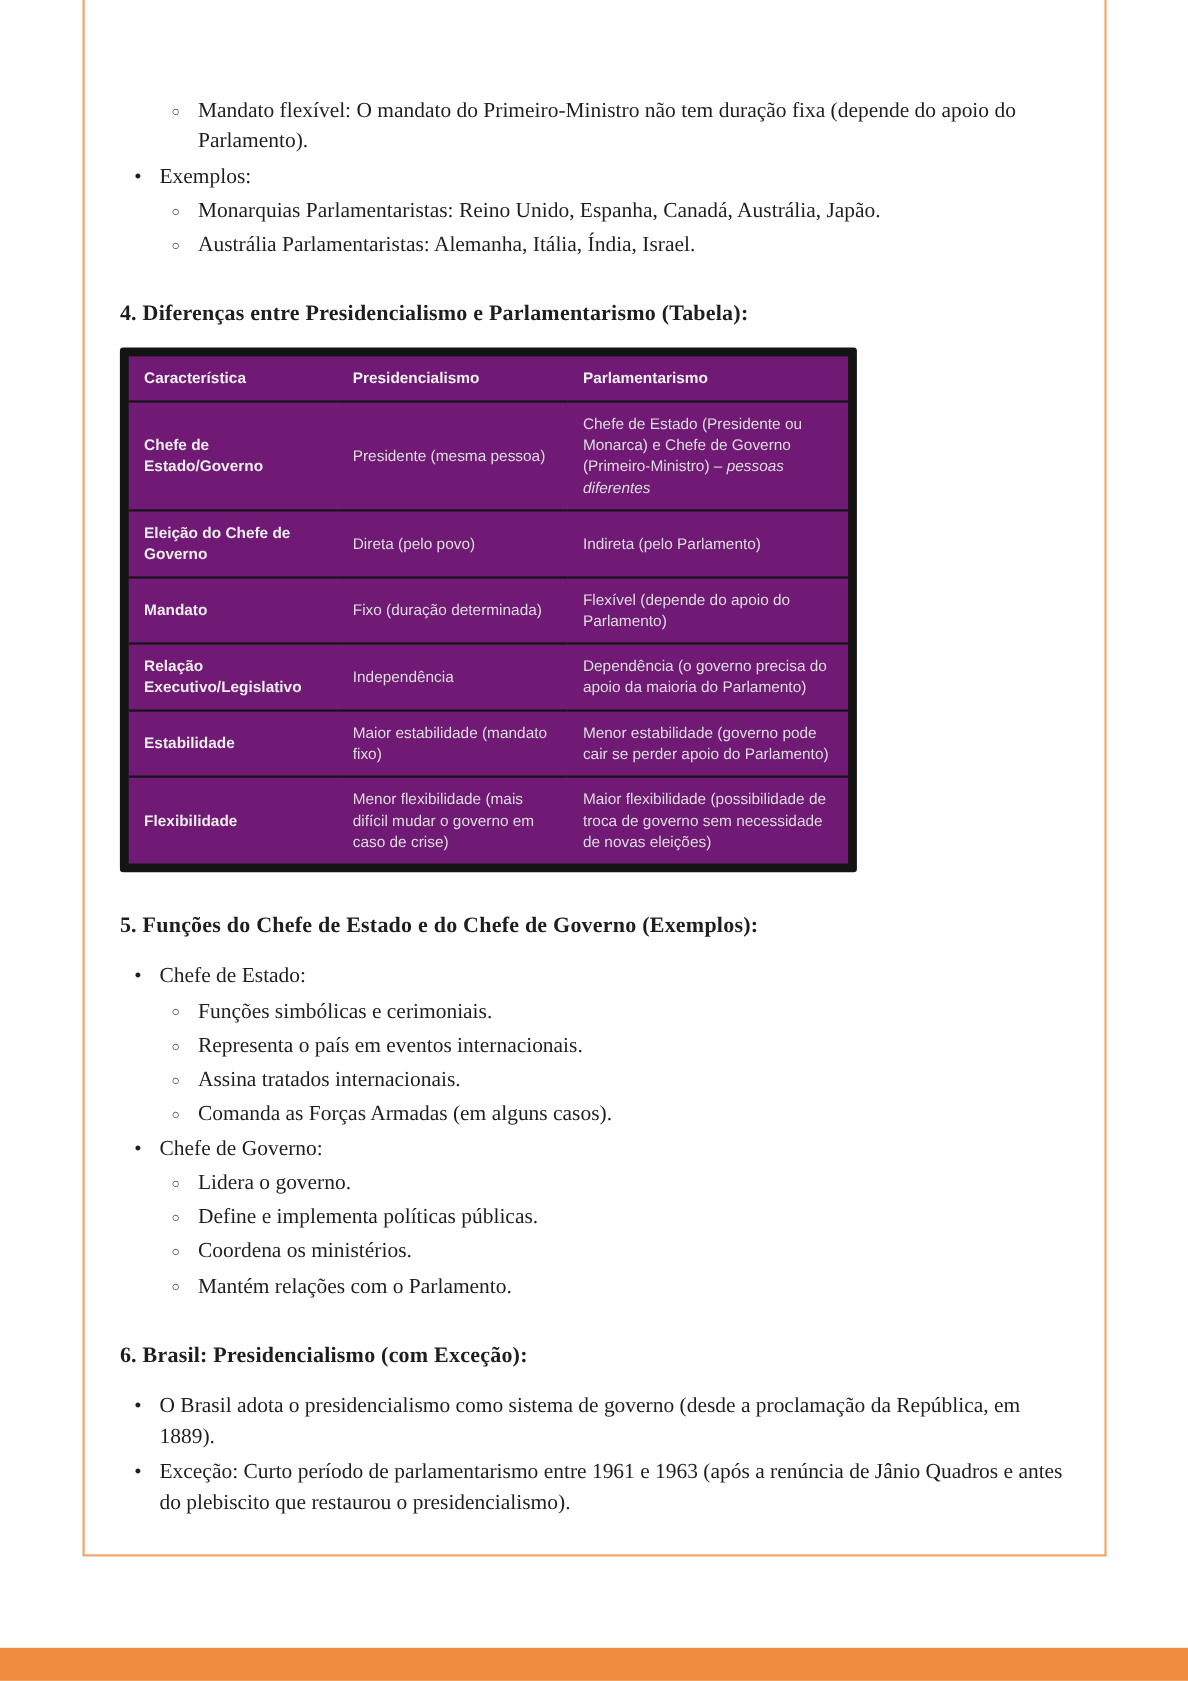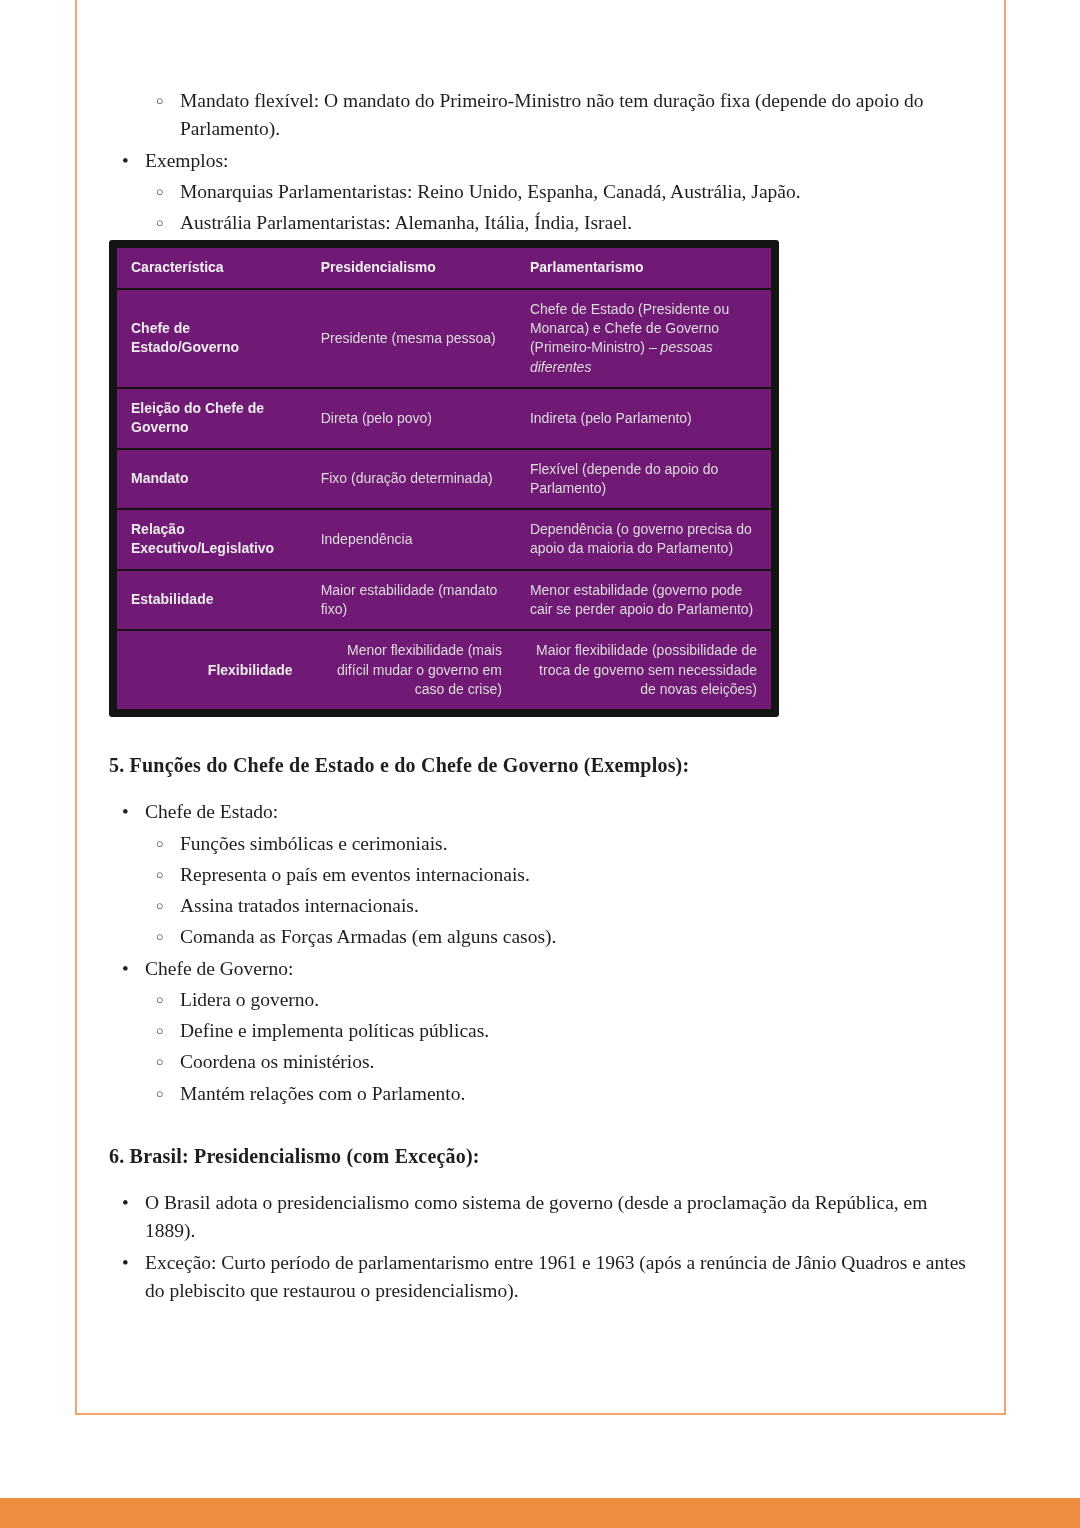--- a/index.html
+++ b/index.html
@@ -72,21 +72,21 @@
   table.cmp col.c2 { width:32%; }
   table.cmp col.c3 { width:39%; }
   table.cmp th, table.cmp td {
     text-align:left;
     vertical-align:middle;
     padding:10px 14px;
     border-bottom:2px solid #141414;
   }
   table.cmp th { font-weight:bold; color:#f0f0f0; }
   table.cmp td.feature { font-weight:bold; color:#ececec; }
-  table.cmp tr:last-child td { border-bottom:none;text-align:right; }
+  table.cmp tr:last-child td { border-bottom:none; }
   table.cmp em { font-style:italic; }
 
   .footer-bar {
     position:absolute;
     left:0;
     bottom:0;
     width:1080px;
     height:30px;
     background:var(--footer-bar, #ee8d3f);
   }
@@ -97,20 +97,21 @@
 <div class="page-frame">
   <div class="doc-content">
 
     <ul class="doc-list">
       <li class="li2">Mandato flexível: O mandato do Primeiro-Ministro não tem duração fixa (depende do apoio do Parlamento).</li>
       <li class="li1">Exemplos:</li>
       <li class="li2">Monarquias Parlamentaristas: Reino Unido, Espanha, Canadá, Austrália, Japão.</li>
       <li class="li2">Austrália Parlamentaristas: Alemanha, Itália, Índia, Israel.</li>
     </ul>
 
+    <h3 class="heading">4. Diferenças entre Presidencialismo e Parlamentarismo (Tabela):</h3>
 
     <div class="table-wrap">
       <table class="cmp">
         <colgroup>
             <col class="c1">
             <col class="c2">
             <col class="c3">
           </colgroup>
         <thead>
           <tr>

